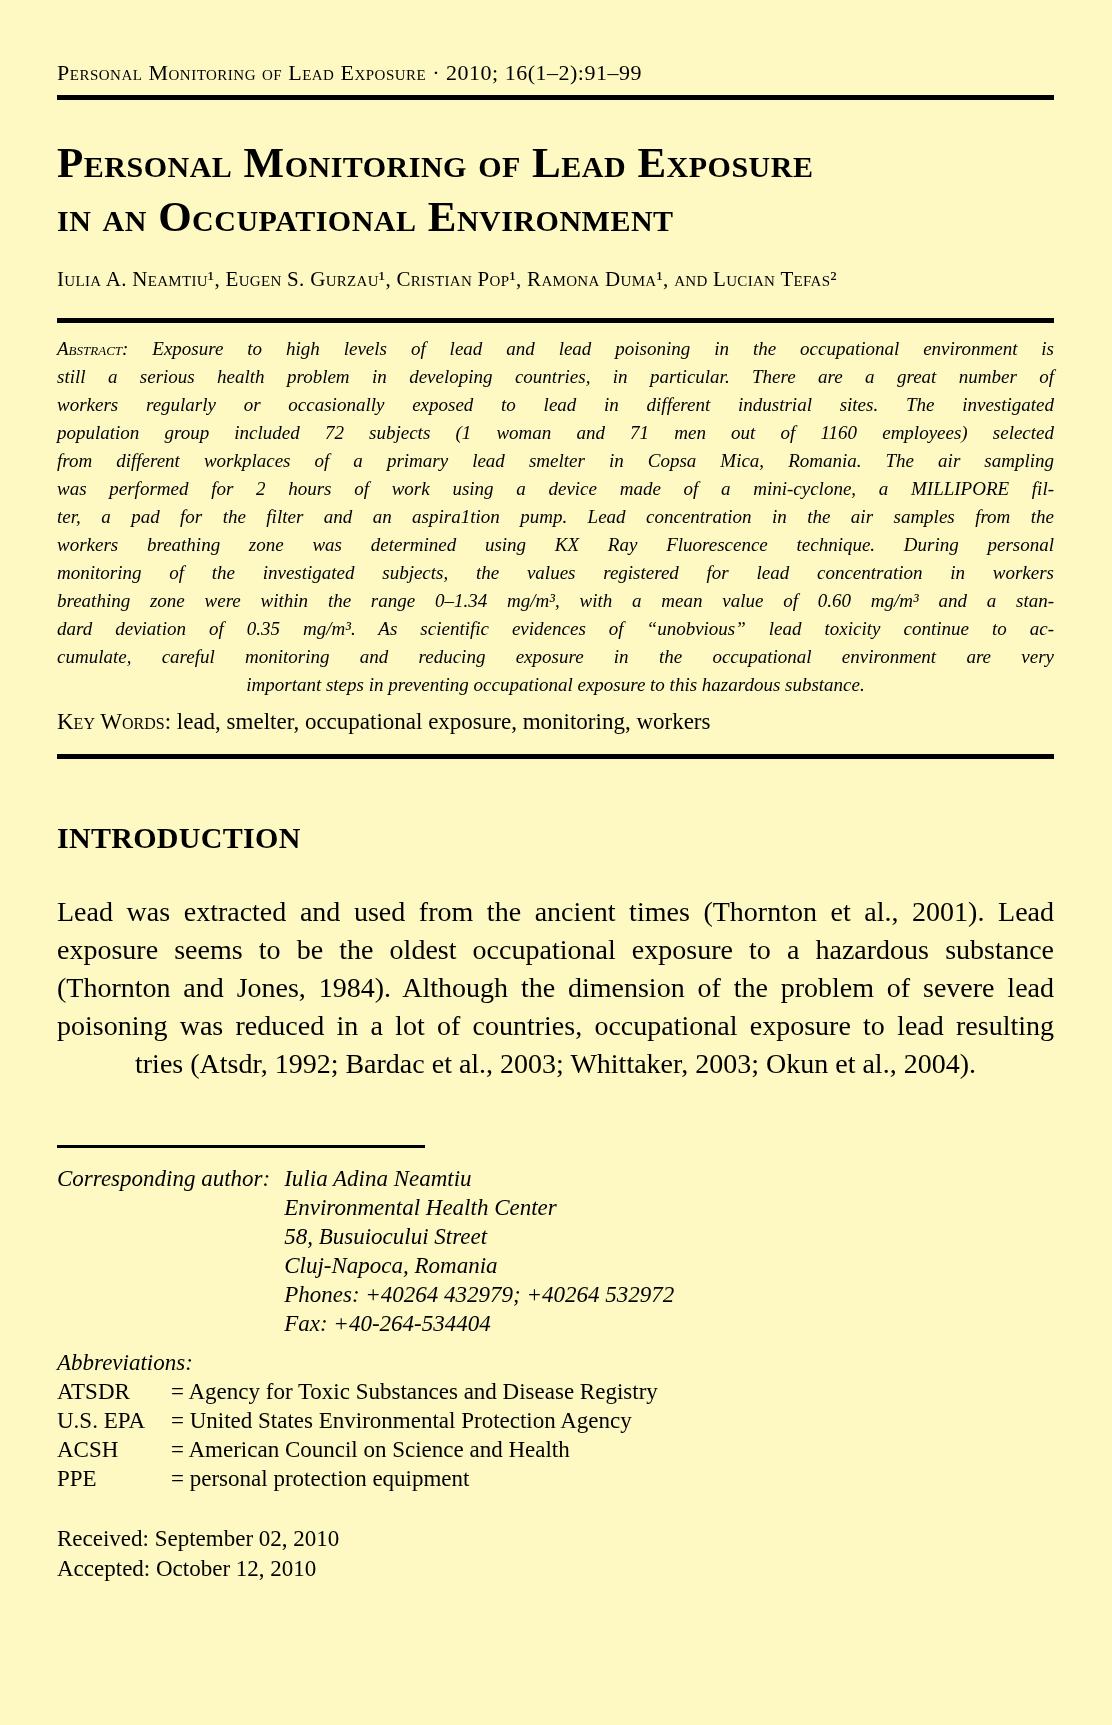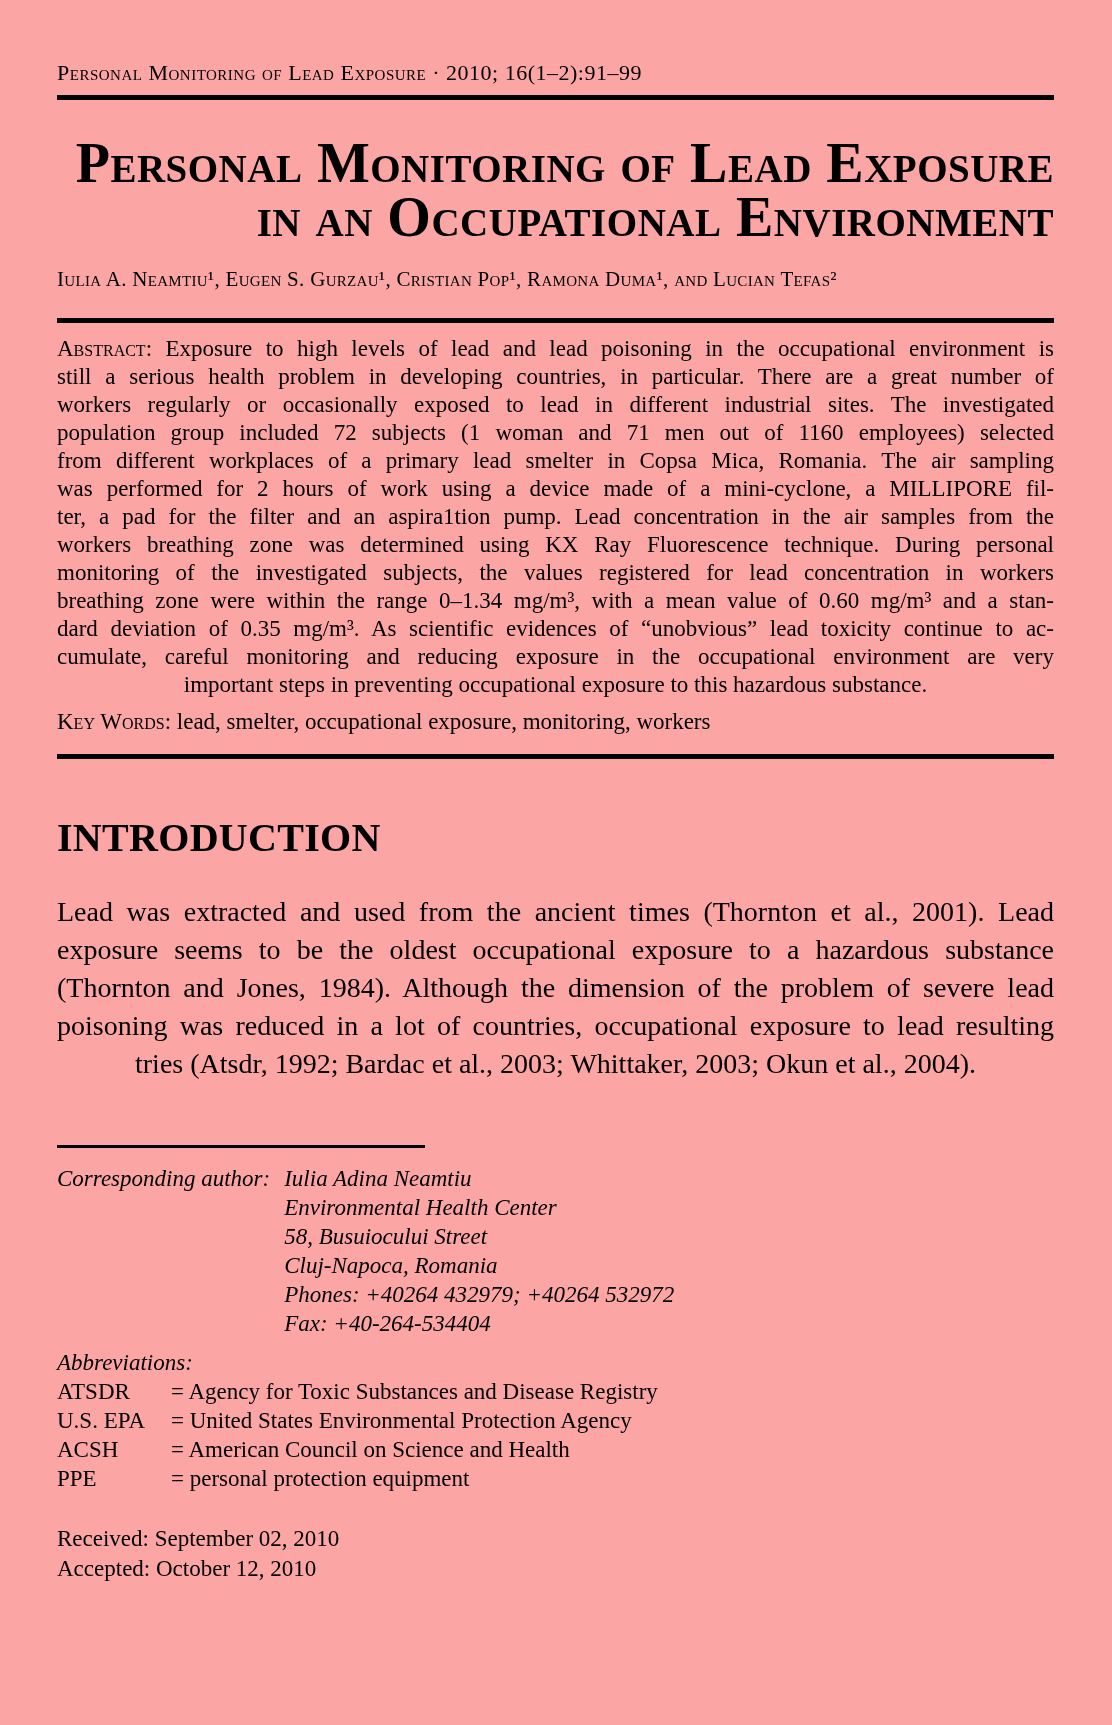--- a/index.html
+++ b/index.html
@@ -1,59 +1,58 @@
 <!DOCTYPE html>
 <html><head>
 <meta charset="utf-8">
 <style>
   html, body { margin: 0; padding: 0; background: #ffffff; }
   .page {
     position: relative;
     width: 1112px;
     height: 1725px;
-    background: #fca5a5;
+    background: #fef9c3;
     box-sizing: border-box;
     padding: 60px 58px 0 57px;
     font-family: "Liberation Serif", "DejaVu Serif", serif;
     color: #000000;
   }
   .running-head {
     font-variant: small-caps;
     font-size: 22px;
     line-height: 26px;
     letter-spacing: 0.5px;
   }
   .rule-thick { height: 5px; background: #000; margin-top: 9px; }
   .article-title {
     margin-top: 36px;
     font-weight: bold;
     font-variant: small-caps;
-    font-size: 56px;
+    font-size: 43px;
     line-height: 54px;
     letter-spacing: 0.5px;
-    text-align: right;
   }
   .authors-line {
     margin-top: 20px;
     font-variant: small-caps;
     font-size: 21px;
     line-height: 30px;
     letter-spacing: 0.3px;
   }
   .affiliations { margin-top: 13px; font-size: 25px; line-height: 36px; }
   .abstract-rule-top { margin-top: 24px; }
-  .abstract-block { margin-top: 12px; font-size: 23px; line-height: 28px; }
+  .abstract-block { margin-top: 12px; font-size: 19px; line-height: 28px; font-style: italic; }
   .jline { text-align: justify; text-align-last: justify; text-justify: inter-word; }
   .lline { text-align: center; }
   .sc { font-variant: small-caps; }
   .keywords-line { margin-top: 9px; font-size: 23px; line-height: 28px; }
   .abstract-rule-bottom { margin-top: 18px; }
   .intro-heading {
     margin-top: 62px;
-    font-size: 40px;
+    font-size: 30px;
     line-height: 34px;
     font-weight: bold;
     letter-spacing: 0.3px;
   }
   .intro-paragraph { margin-top: 38px; font-size: 28px; line-height: 38px; }
   .footnote-rule { margin-top: 62px; width: 368px; height: 3px; background: #000; }
   .footnote { font-size: 23px; line-height: 29px; }
   .corr-block { margin-top: 16px; display: flex; }
   .corr-label { flex: none; font-style: italic; padding-right: 14px; }
   .corr-values { font-style: italic; }

